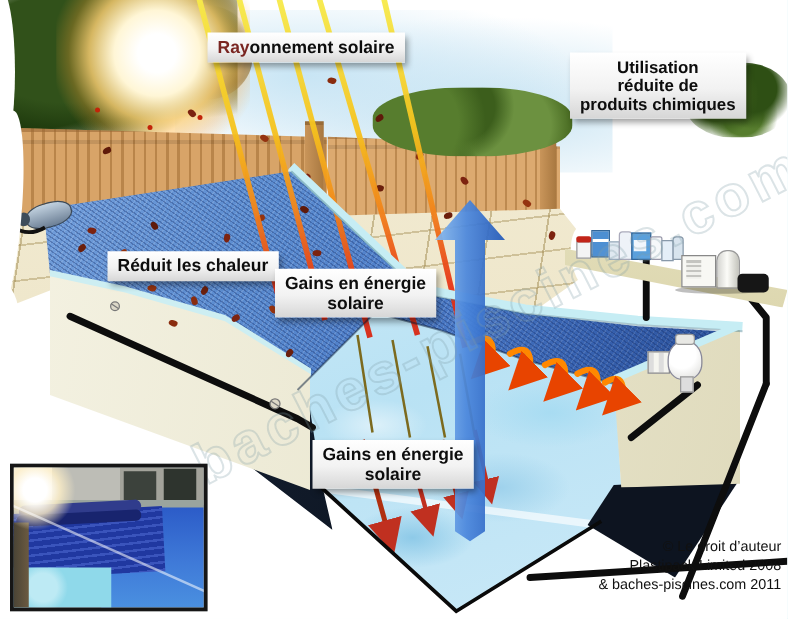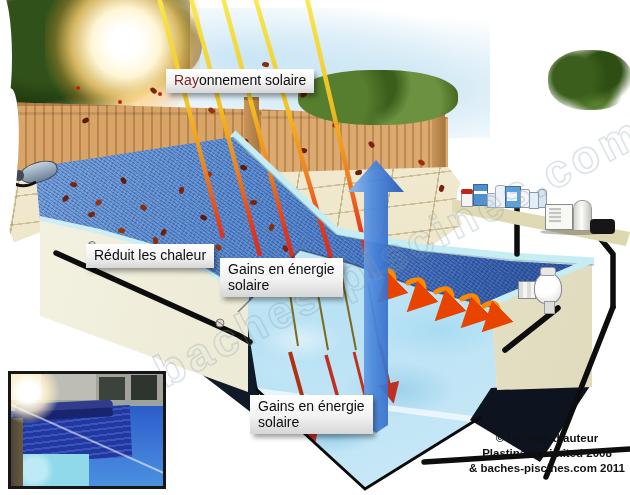--- a/index.html
+++ b/index.html
@@ -1,31 +1,31 @@
 <!DOCTYPE html>
 <html><head>
 <meta charset="utf-8">
 <style>
   html,body{margin:0;padding:0;background:#fff;}
   #canvas{position:relative;width:630px;height:495px;overflow:hidden;background:#fff;
           font-family:"Liberation Sans",sans-serif;}
   .poly{position:absolute;inset:0;}
   .abs{position:absolute;}
   .lbl{position:absolute;z-index:60;background:linear-gradient(180deg,#ffffff 0%,#f2f2f2 55%,#d6d6d6 100%);
-       color:#0d0d0d;font-weight:400;font-size:14px;line-height:1.12;padding:4px 8px;
-       white-space:pre-line;box-shadow:2.5px 3.5px 5px rgba(0,0,0,.38);margin-top:43px;}
+       color:#0d0d0d;font-weight:700;font-size:14px;line-height:1.12;padding:4px 8px;
+       text-align:center;white-space:pre-line;box-shadow:2.5px 3.5px 5px rgba(0,0,0,.38);}
   .leaf{position:absolute;width:7px;height:5px;border-radius:65% 35% 55% 45%;z-index:38;}
   .speck{position:absolute;width:4px;height:4px;border-radius:50%;background:#c22408;z-index:6;}
   #watermark{position:absolute;left:38px;top:408px;width:720px;z-index:50;
              transform:rotate(-27deg);transform-origin:0 50%;
              font-size:46px;font-weight:700;letter-spacing:4px;
              color:rgba(255,255,255,.05);-webkit-text-stroke:1.6px rgba(125,155,165,.5);
              opacity:.55;pointer-events:none;}
-  #copyright{position:absolute;right:5px;top:431px;z-index:60;text-align:center;
-             font-size:11.5px;font-weight:700;line-height:1.32;color:#111;white-space:pre-line;}
+  #copyright{position:absolute;right:5px;top:431px;z-index:60;text-align:right;
+             font-size:11.5px;font-weight:400;line-height:1.32;color:#111;white-space:pre-line;}
   #photo{position:absolute;left:8px;top:371px;width:152px;height:112px;z-index:65;
          border:3px solid #161616;overflow:hidden;background:#9aa4a8;}
   svg{position:absolute;inset:0;z-index:40;pointer-events:none;}
 </style>
 </head>
 <body>
 
 <div id="canvas">
 
   <div class="abs" style="left:140px;top:8px;width:350px;height:130px;z-index:1;
@@ -263,20 +263,23 @@
   <div class="abs" style="left:534px;top:272px;width:26px;height:30px;z-index:43;border:1px solid #889;
        border-radius:50% 50% 42% 42%;background:radial-gradient(circle at 40% 35%,#ffffff 0 45%,#d8d8d4);"></div>
   <div class="abs" style="left:540px;top:267px;width:14px;height:7px;background:#e8e8e4;border:1px solid #999;border-radius:3px;z-index:43;"></div>
   <div class="abs" style="left:544px;top:301px;width:9px;height:11px;background:#ddd;border:1px solid #999;z-index:43;"></div>
 
   <div id="watermark">www.baches-piscines.com</div>
 
   <div class="lbl" style="left:166px;top:26px;white-space:nowrap;">
     <span style="color:#7a2622;">Ray</span><span>onnement solaire</span>
   </div>
+  <div class="lbl" style="left:456px;top:42px;font-size:13.5px;">Utilisation
+réduite de
+produits chimiques</div>
   <div class="lbl" style="left:86px;top:201px;white-space:nowrap;">Réduit les chaleur</div>
   <div class="lbl" style="left:220px;top:215px;">Gains en énergie
 solaire</div>
   <div class="lbl" style="left:250px;top:352px;">Gains en énergie
 solaire</div>
 
   <div id="copyright">© Le droit d’auteur
 Plastipack Limited 2008
 &amp; baches-piscines.com 2011</div>
 

